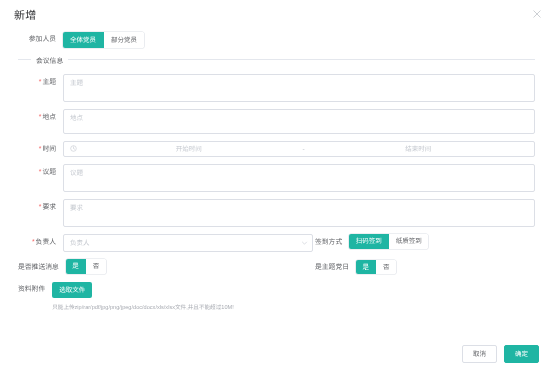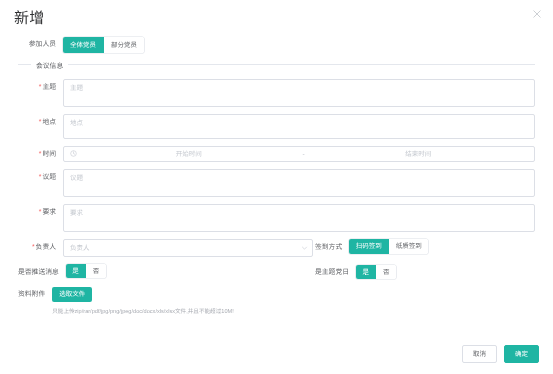--- a/index.html
+++ b/index.html
@@ -25,21 +25,21 @@
     flex-direction: column;
   }
 
   
   .dialog-header {
     padding: 9px 14px 4px 14px;
     position: relative;
     flex: 0 0 auto;
   }
   .dialog-title {
-    font-size: 15px;
+    font-size: 11px;
     color: #303133;
     line-height: 1.2;
     letter-spacing: .3px;
   }
   .close-btn {
     position: absolute;
     top: 7px;
     right: 9px;
     width: 14px;
     height: 14px;

